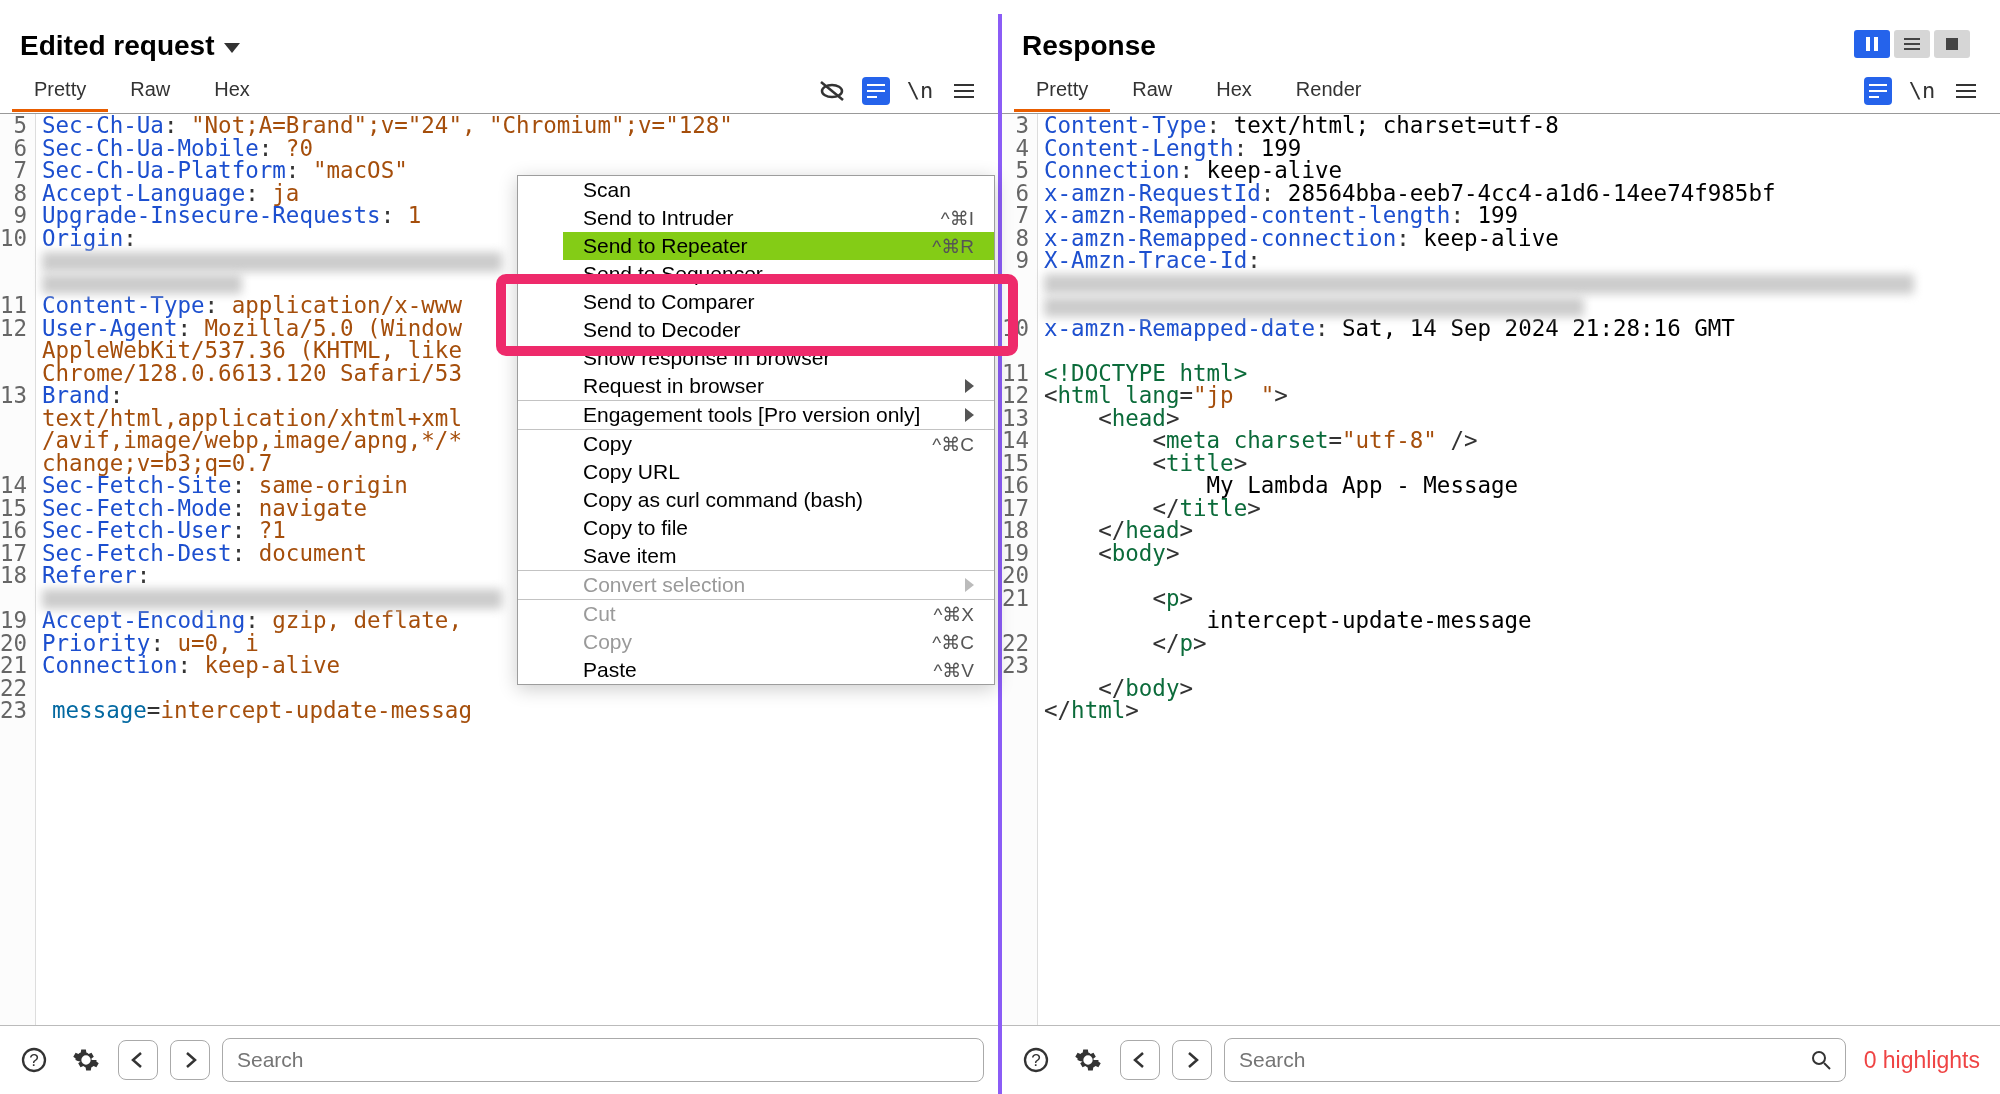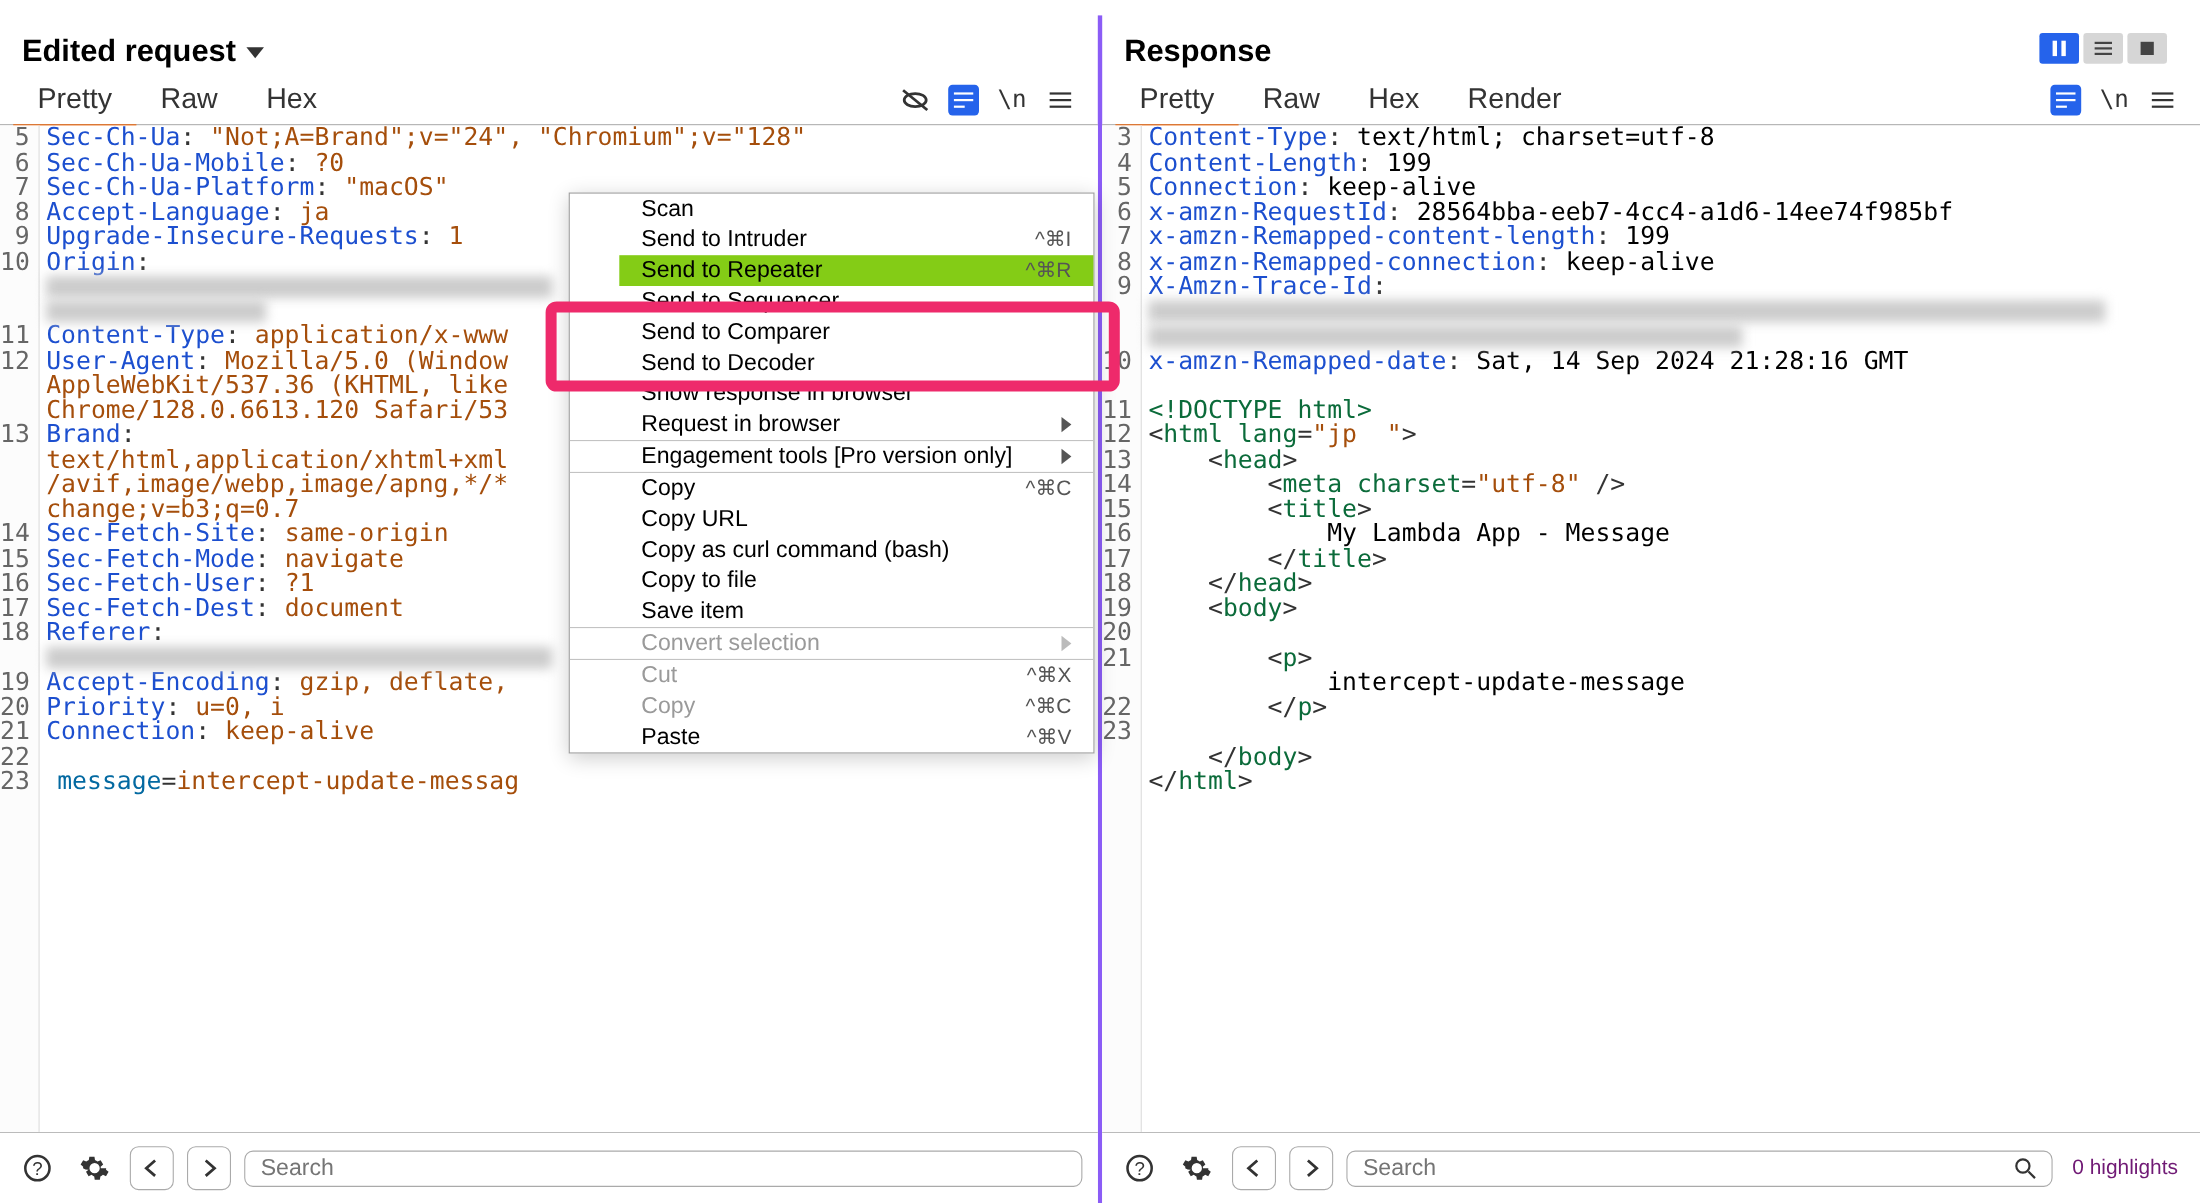--- a/index.html
+++ b/index.html
@@ -63,21 +63,21 @@
 }
 .tabs-row {
   display: flex;
   align-items: center;
   border-bottom: 1px solid #999;
   padding: 0 12px;
   height: 46px;
 }
 .tab {
   padding: 8px 22px;
-  font-size: 26px;
+  font-size: 20px;
   color: #333;
   cursor: pointer;
   border-bottom: 3px solid transparent;
 }
 .tab.active { border-bottom-color: #e85d00; }
 .tab-tools {
   margin-left: auto;
   display: flex;
   align-items: center;
   gap: 16px;
@@ -154,33 +154,33 @@
   cursor: pointer;
   background: #fff;
 }
 .ficon.noborder { border: none; }
 .search-box {
   flex: 1;
   display: flex;
   align-items: center;
   border: 1px solid #aaa;
   border-radius: 8px;
-  height: 33px;
+  height: 44px;
   padding: 0 14px;
 }
 .search-box input {
   flex: 1;
   border: none;
   outline: none;
   font-size: 21px;
   background: transparent;
 }
 .highlights-label {
-  font-size: 19px;
-  color: #701a75;
+  font-size: 23px;
+  color: #ef4444;
   padding: 0 6px;
 }
 
 .context-menu {
   position: absolute;
   left: 517px;
   top: 175px;
   width: 478px;
   background: #fff;
   border: 1px solid #9d9d9d;

